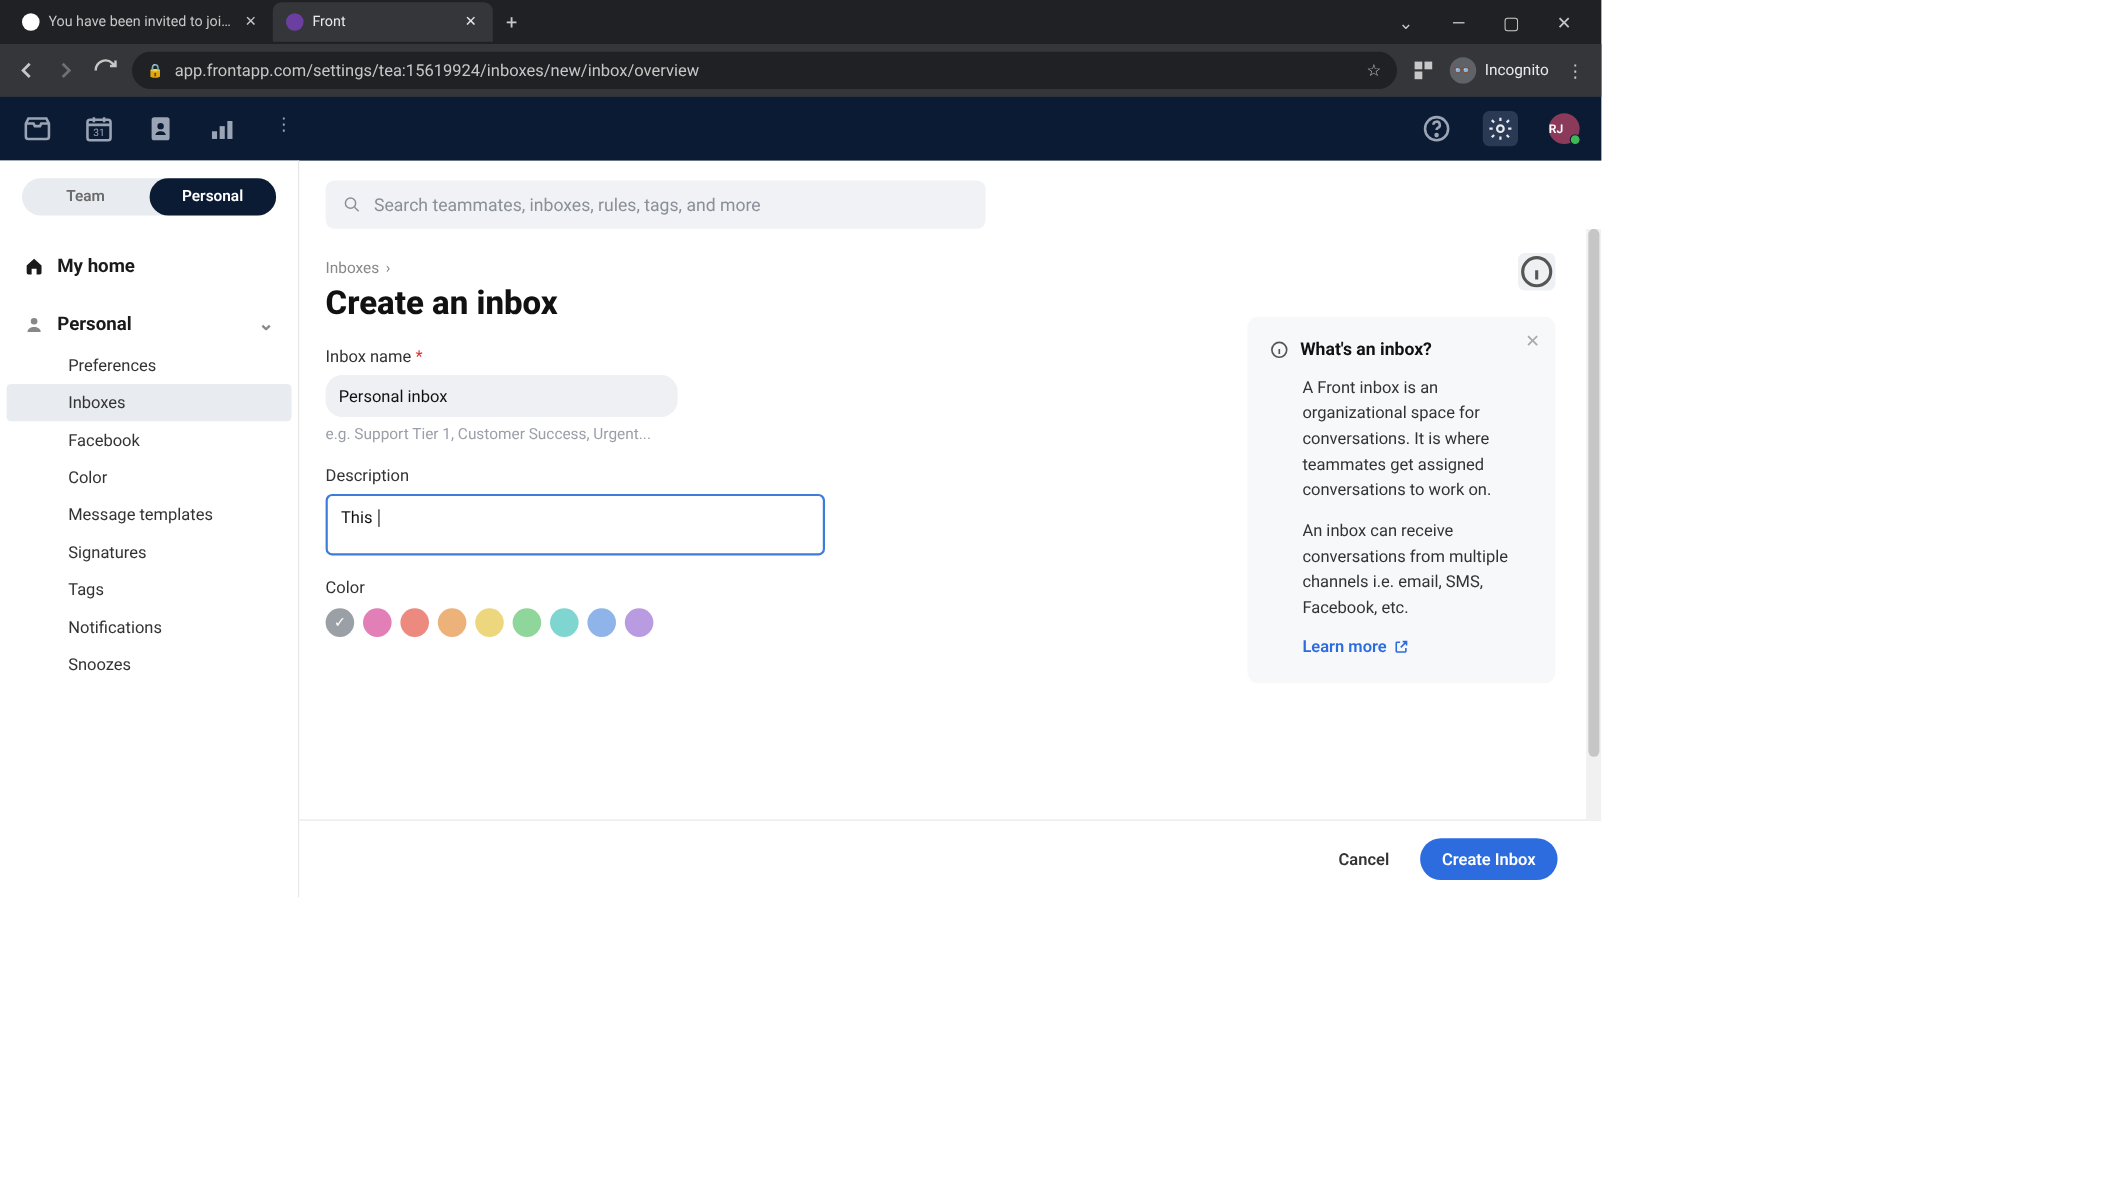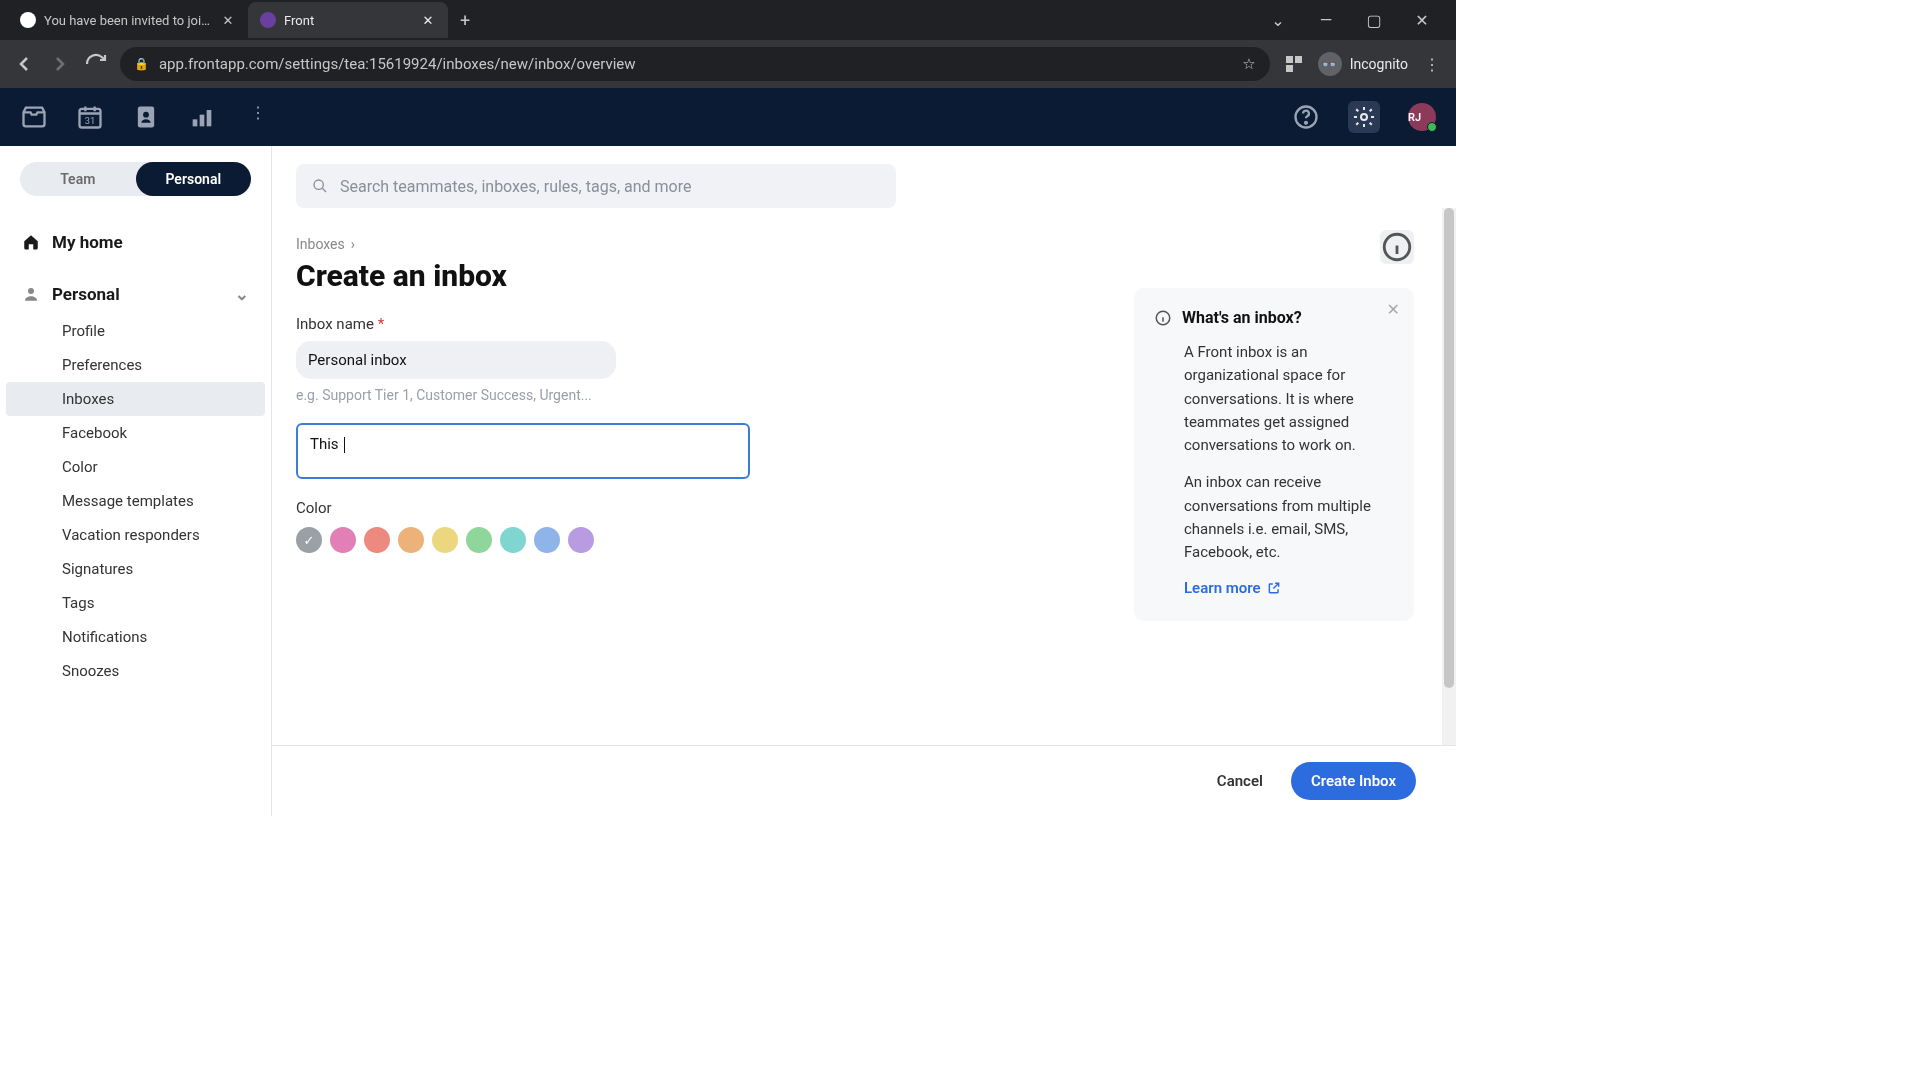--- a/index.html
+++ b/index.html
@@ -213,27 +213,25 @@
         <span style="width:18px;height:18px;color:#888">
           <svg viewBox="0 0 24 24" fill="currentColor">
               <circle cx="12" cy="8" r="4"></circle>
               <path d="M4 21c0-4 4-6 8-6s8 2 8 6"></path>
             </svg>
         </span>
         <span>Personal</span>
         <span class="chev">⌄</span>
       </div>
       <div id="sidebar-items">
-          <div class="nav-item">Profile</div>
           <div class="nav-item">Preferences</div>
           <div class="nav-item active">Inboxes</div>
           <div class="nav-item">Facebook</div>
           <div class="nav-item">Color</div>
           <div class="nav-item">Message templates</div>
-          <div class="nav-item">Vacation responders</div>
           <div class="nav-item">Signatures</div>
           <div class="nav-item">Tags</div>
           <div class="nav-item">Notifications</div>
           <div class="nav-item">Snoozes</div>
         </div>
     </div>
   </div>
 
   <div class="main">
     <div class="search-wrap">
@@ -268,20 +266,21 @@
 
       <div class="form-group">
         <label class="form-label">
           <span>Inbox name</span> <span class="req">*</span>
         </label>
         <input class="text-input" value="Personal inbox" style="">
         <div class="hint">e.g. Support Tier 1, Customer Success, Urgent...</div>
       </div>
 
       <div class="form-group">
+        <label class="form-label">Description</label>
         <div class="textarea"><span>This </span><span class="text-cursor"></span></div>
       </div>
 
       <div class="form-group">
         <label class="form-label">Color</label>
         <div class="color-row" id="color-row">
             <div class="color-swatch" style="background: rgb(154, 160, 166);">✓</div>
             <div class="color-swatch" style="background: rgb(226, 127, 183);"></div>
             <div class="color-swatch" style="background: rgb(237, 138, 127);"></div>
             <div class="color-swatch" style="background: rgb(237, 177, 122);"></div>

